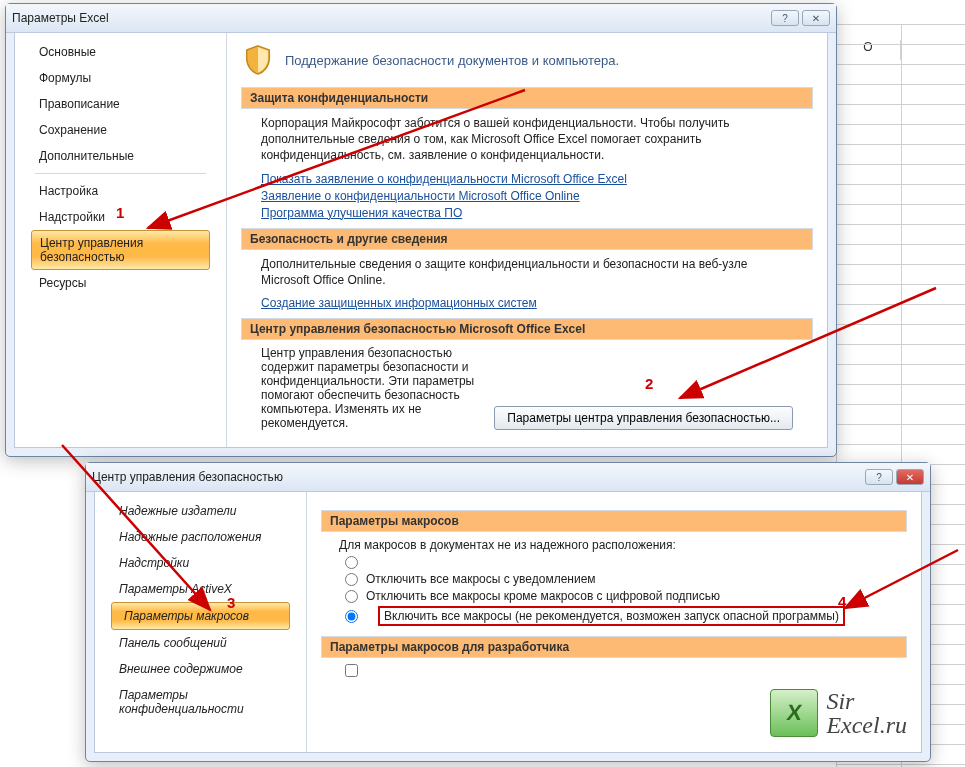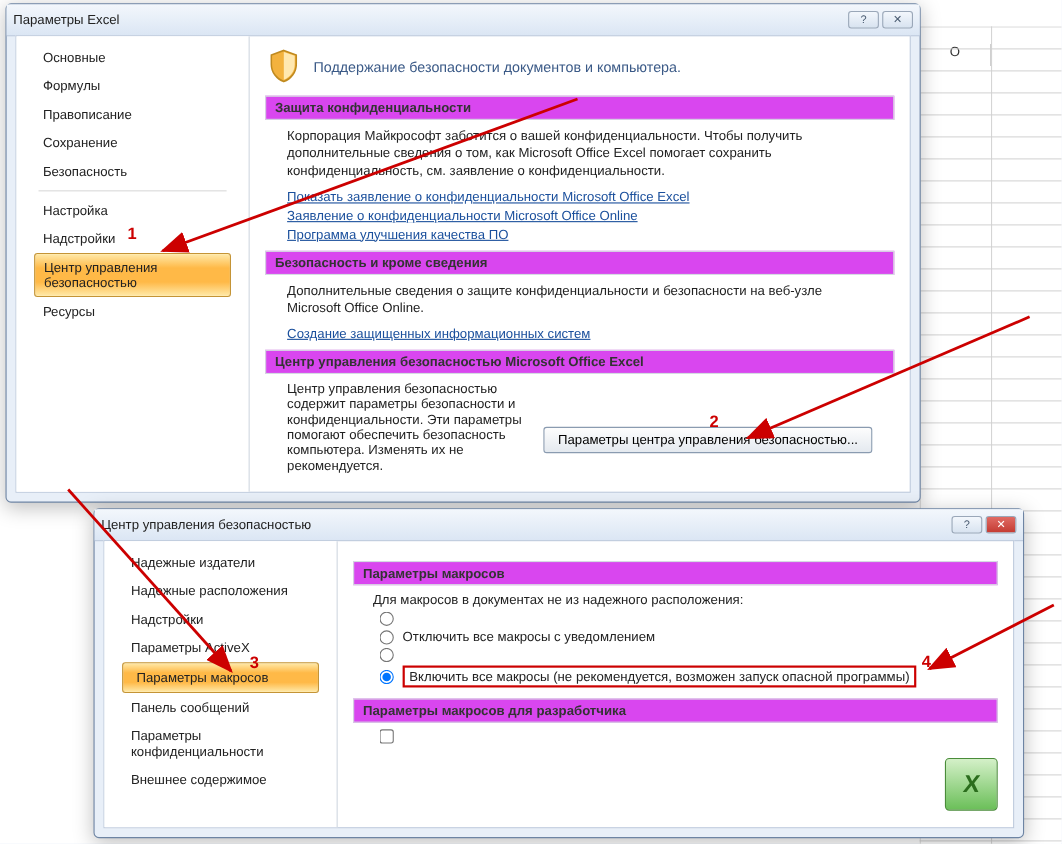--- a/index.html
+++ b/index.html
@@ -96,55 +96,56 @@
     color: #222;
   }
   .shield-row { display:flex; align-items:center; margin-bottom:10px;}
   .shield {
     width: 34px; height: 34px; margin-right: 10px;
     display:inline-flex;align-items:center;justify-content:center;
   }
   .shield svg { width:34px;height:34px;}
   .maintitle { color:#3b5a87; font-size:13px;}
   .sectionhdr {
-    background: #d946ef;
+    background: #fdba74;
     border: 1px solid #d5dbe2;
     padding: 3px 8px;
     font-weight: bold;
     color: #333;
     margin: 8px 0 6px;
     font-size: 12px;
   }
   .bodytext { margin: 6px 20px 8px; color:#222; line-height:1.35;}
   .linklist { margin: 4px 20px 8px; }
   .linklist a { display:block; color:#1a4f9c; text-decoration: underline; margin:3px 0; cursor:pointer;}
-  .tc-row { display:flex; align-items:center; gap:20px; margin:6px 20px;}
+  .tc-row { display:flex; align-items:flex-end; gap:20px; margin:6px 20px;}
   .tc-row .txt { flex:1;}
   .winbtn {
     border:1px solid #8a9bb0;
     border-radius:3px;
     background: linear-gradient(#fdfdfd,#e4e9ef);
     padding: 4px 12px;
     font-size:12px;
     cursor:pointer;
     white-space: nowrap;
   }
 
   
-  .nav2 .navitem { padding:6px 12px; }
+  .nav2 .navitem { padding:6px 12px;font-style:italic; }
   .nav2 .navitem.selected { margin:0 4px; }
 
   .radiogrp { margin: 4px 0 10px 24px;}
   .radiorow { display:flex; align-items:center; gap:8px; margin:3px 0;}
   .radiorow input { margin:0;}
   .radiorow label { cursor:pointer;}
   .hl-box {
     border: 2px solid #cc0000;
     padding: 1px 4px;
     display:inline-block;
+    margin-left:12px;
   }
   .chkrow { display:flex; align-items:center; gap:8px; margin:6px 24px;}
 
   
   .ann-num {
     position:absolute;
     color:#cc0000;
     font-weight:bold;
     font-size: 15px;
     pointer-events:none;
@@ -191,21 +192,21 @@
     <span class="ttext">Параметры Excel</span>
     <div class="tbtn">?</div>
     <div class="tbtn">✕</div>
   </div>
   <div class="dlgbody">
     <div class="navcol">
       <div class="navitem">Основные</div>
       <div class="navitem">Формулы</div>
       <div class="navitem">Правописание</div>
       <div class="navitem">Сохранение</div>
-      <div class="navitem">Безопасность</div>
+      <div class="navitem">Дополнительные</div>
       <div class="navsep"></div>
       <div class="navitem">Настройка</div>
       <div class="navitem">Надстройки</div>
       <div class="navitem selected">Центр управления безопасностью</div>
       <div class="navitem">Ресурсы</div>
     </div>
     <div class="content">
       <div class="shield-row">
         <span class="shield">
           <svg viewBox="0 0 24 24">
@@ -217,21 +218,21 @@
       </div>
 
       <div class="sectionhdr">Защита конфиденциальности</div>
       <div class="bodytext">Корпорация Майкрософт заботится о вашей конфиденциальности. Чтобы получить дополнительные сведения о том, как Microsoft Office Excel помогает сохранить конфиденциальность, см. заявление о конфиденциальности.</div>
       <div class="linklist">
         <a>Показать заявление о конфиденциальности Microsoft Office Excel</a>
         <a>Заявление о конфиденциальности Microsoft Office Online</a>
         <a>Программа улучшения качества ПО</a>
       </div>
 
-      <div class="sectionhdr">Безопасность и кроме сведения</div>
+      <div class="sectionhdr">Безопасность и другие сведения</div>
       <div class="bodytext">Дополнительные сведения о защите конфиденциальности и безопасности на веб-узле Microsoft Office Online.</div>
       <div class="linklist">
         <a>Создание защищенных информационных систем</a>
       </div>
 
       <div class="sectionhdr">Центр управления безопасностью Microsoft Office Excel</div>
       <div class="tc-row">
         <div class="txt" style="max-width:260px;">Центр управления безопасностью содержит параметры безопасности и конфиденциальности. Эти параметры помогают обеспечить безопасность компьютера. Изменять их не рекомендуется.</div>
         <button class="winbtn" style="margin-top:25px;">Параметры центра управления безопасностью...</button>
       </div>
@@ -246,36 +247,37 @@
     <div class="tbtn close second">✕</div>
   </div>
   <div class="dlgbody">
     <div class="navcol nav2" style="width:212px;">
       <div class="navitem">Надежные издатели</div>
       <div class="navitem">Надежные расположения</div>
       <div class="navitem">Надстройки</div>
       <div class="navitem">Параметры ActiveX</div>
       <div class="navitem selected">Параметры макросов</div>
       <div class="navitem">Панель сообщений</div>
+      <div class="navitem">Внешнее содержимое</div>
       <div class="navitem">Параметры конфиденциальности</div>
-      <div class="navitem">Внешнее содержимое</div>
     </div>
     <div class="content">
       <div class="sectionhdr">Параметры макросов</div>
       <div style="margin:6px 4px 2px 18px;">Для макросов в документах не из надежного расположения:</div>
       <div class="radiogrp">
         <div class="radiorow">
           <input type="radio" name="mac" style="">
         </div>
         <div class="radiorow">
           <input type="radio" name="mac" style="">
           <label>Отключить все макросы с уведомлением</label>
         </div>
         <div class="radiorow">
           <input type="radio" name="mac" style="">
+          <label>Отключить все макросы кроме макросов с цифровой подписью</label>
         </div>
         <div class="radiorow">
           <input type="radio" name="mac" checked="" style="">
           <span class="hl-box">
             <label>Включить все макросы (не рекомендуется, возможен запуск опасной программы)</label>
           </span>
         </div>
       </div>
       <div class="sectionhdr">Параметры макросов для разработчика</div>
       <div class="chkrow">
@@ -301,13 +303,17 @@
 
   <line x1="936" y1="288" x2="680" y2="398" stroke="#cc0000" stroke-width="2.5" marker-end="url(#ah)"></line>
 
   <line x1="62" y1="445" x2="210" y2="610" stroke="#cc0000" stroke-width="2.5" marker-end="url(#ah)"></line>
 
   <line x1="958" y1="550" x2="845" y2="608" stroke="#cc0000" stroke-width="2.5" marker-end="url(#ah)"></line>
 </svg>
 
 <div class="watermark">
   <div class="xl"></div>
+  <div class="txt">
+    <div>Sir</div>
+    <div>Excel.ru</div>
+  </div>
 </div>
 
 </body></html>

